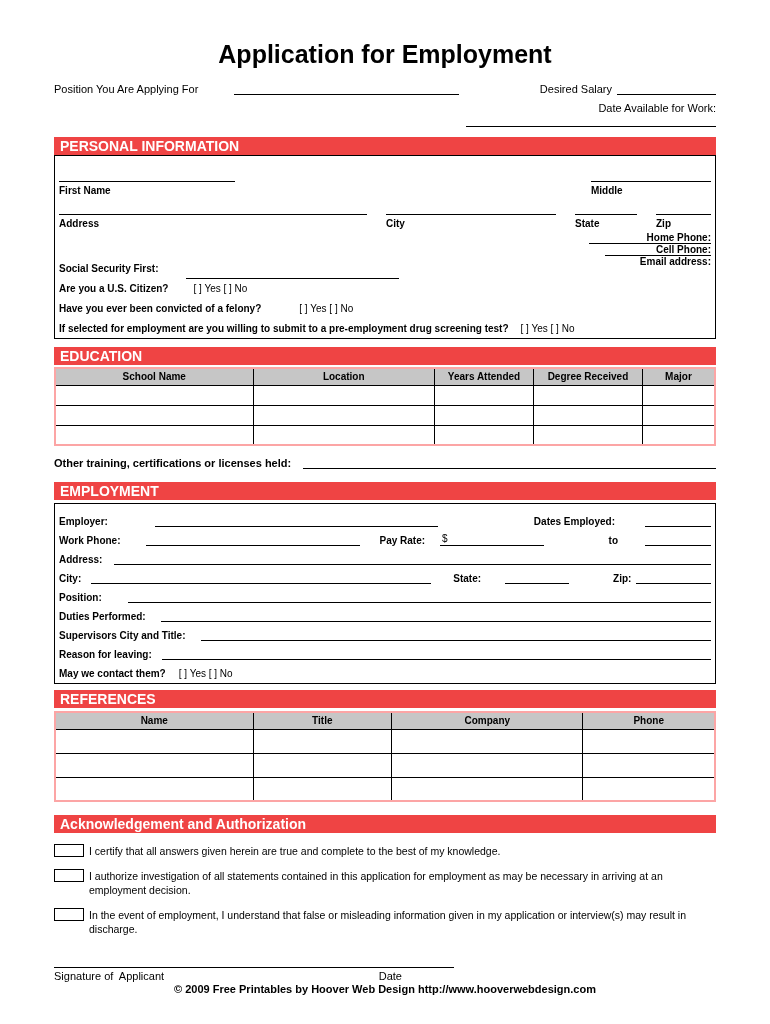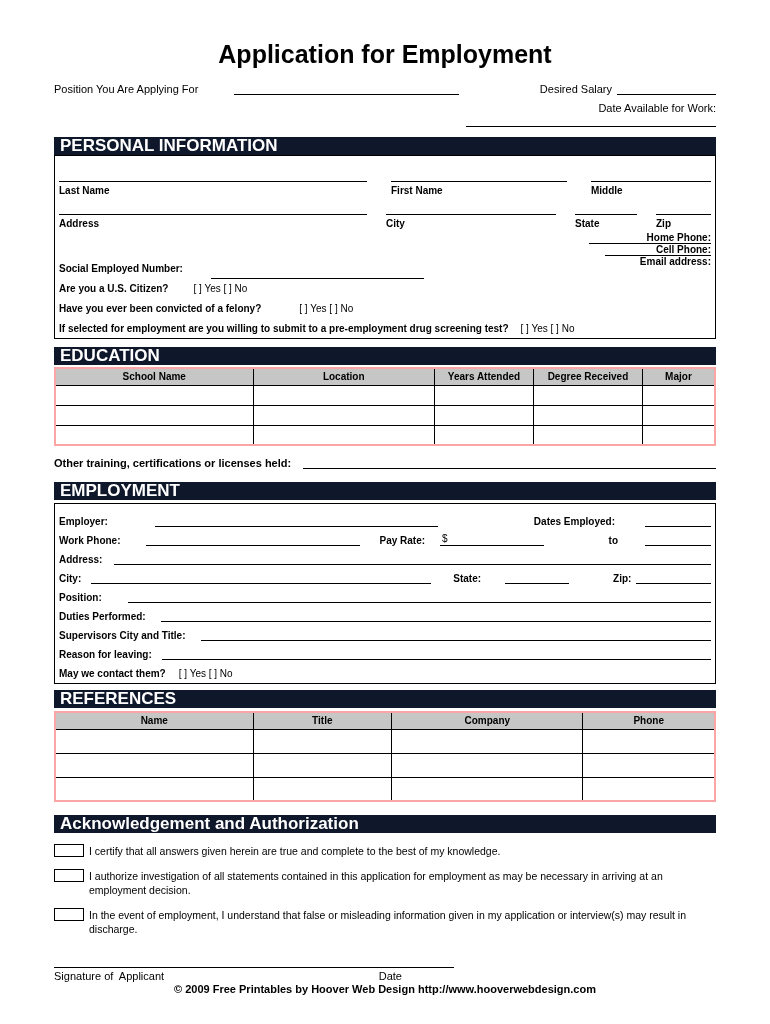--- a/index.html
+++ b/index.html
@@ -7,21 +7,21 @@
               font-family:"Liberation Sans", sans-serif; overflow:hidden; }
   .page { position:absolute; left:54px; top:0; width:662px; }
 
   .title { margin-top:40px; text-align:center; font-size:25px; font-weight:bold; }
 
   .toprow { display:flex; align-items:flex-end; font-size:11px; }
   .toprow.r1 { margin-top:13px; }
   .toprow.r2 { margin-top:7px;flex-direction:column; }
   .uline { border-bottom:1px solid #000; display:inline-block; height:13px; }
 
-  .bar { background:#0f172a; color:#fff; font-weight:bold; font-size:17px;
+  .bar { background:#ef4444; color:#fff; font-weight:bold; font-size:14px;
          padding:3px 6px 3px 6px; line-height:12px; }
 
   .pbox { border:1px solid #000; padding:3px 4px 4px 4px; }
 
   .fgrow { display:flex; justify-content:space-between; }
   .fg .fline { border-bottom:1px solid #000; height:13px; }
   .fg .flabel { font-size:10px; font-weight:bold; padding-top:3px; height:17px; }
 
   .prow { display:flex; align-items:flex-end; font-size:10px; height:20px; white-space:nowrap; }
   .blab { font-weight:bold; }
@@ -70,24 +70,20 @@
   <div class="toprow r2">
     <span>Date Available for Work:</span>
     <span class="uline" style="width:250px; margin-left:22px;"></span>
   </div>
 
   <div class="bar" style="margin-top:10px;">PERSONAL INFORMATION</div>
 
   <div class="pbox">
 
     <div class="fgrow" style="margin-top:10px;">
-      <div class="fg" style="width:308px;">
-        <div class="fline"></div>
-        <div class="flabel">Last Name</div>
-      </div>
       <div class="fg" style="width:176px;">
         <div class="fline"></div>
         <div class="flabel">First Name</div>
       </div>
       <div class="fg" style="width:120px;">
         <div class="fline"></div>
         <div class="flabel">Middle</div>
       </div>
     </div>
 
@@ -113,21 +109,21 @@
     <div class="prow" style="height:22px;flex-direction:column;">
       <span class="blab">Home Phone:</span>
       <span class="uline" style="width:122px; margin-left:6px;"></span>
       <span class="blab" style="margin-left:4px;">Cell Phone:</span>
       <span class="uline" style="width:106px; margin-left:3px;"></span>
       <span class="blab" style="margin-left:9px;">Email address:</span>
       <span class="uline sp" style="margin-left:4px;"></span>
     </div>
 
     <div class="prow">
-      <span class="blab">Social Employed Number:</span>
+      <span class="blab">Social Security First:</span>
       <span class="uline" style="width:213px; margin-left:28px; position:relative; top:5px;"></span>
     </div>
 
     <div class="prow">
       <span class="blab">Are you a U.S. Citizen?</span>
       <span class="yn" style="margin-left:25px;">[ ] Yes [ ] No</span>
     </div>
 
     <div class="prow">
       <span class="blab">Have you ever been convicted of a felony?</span>

